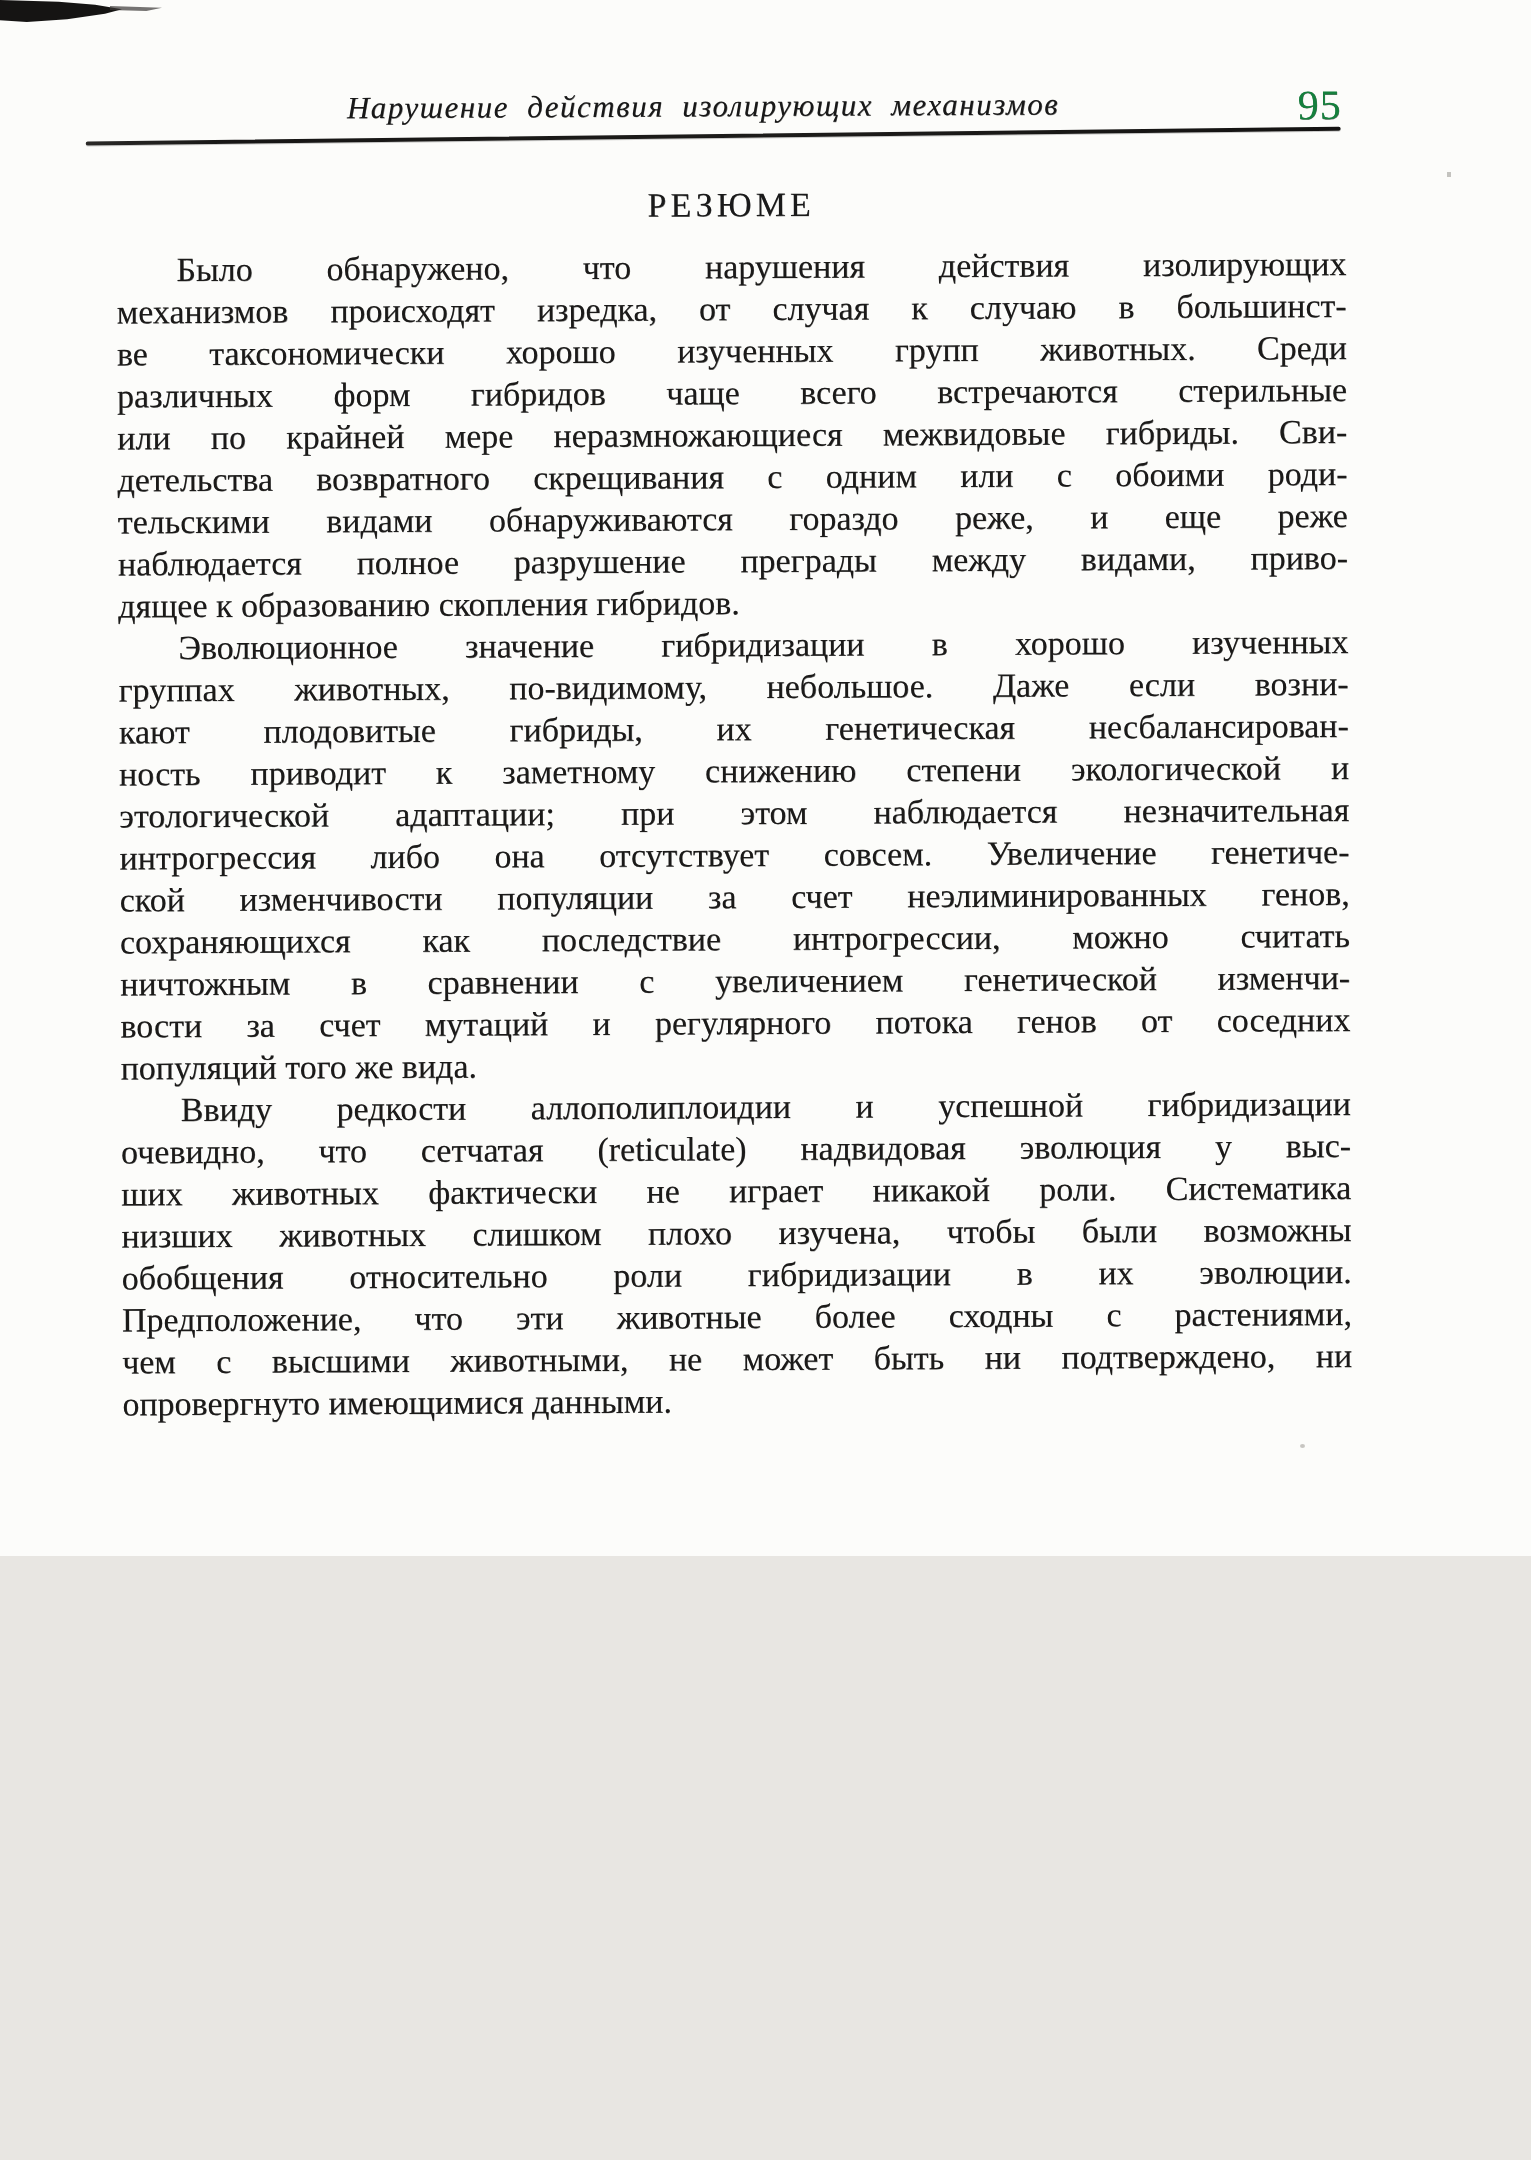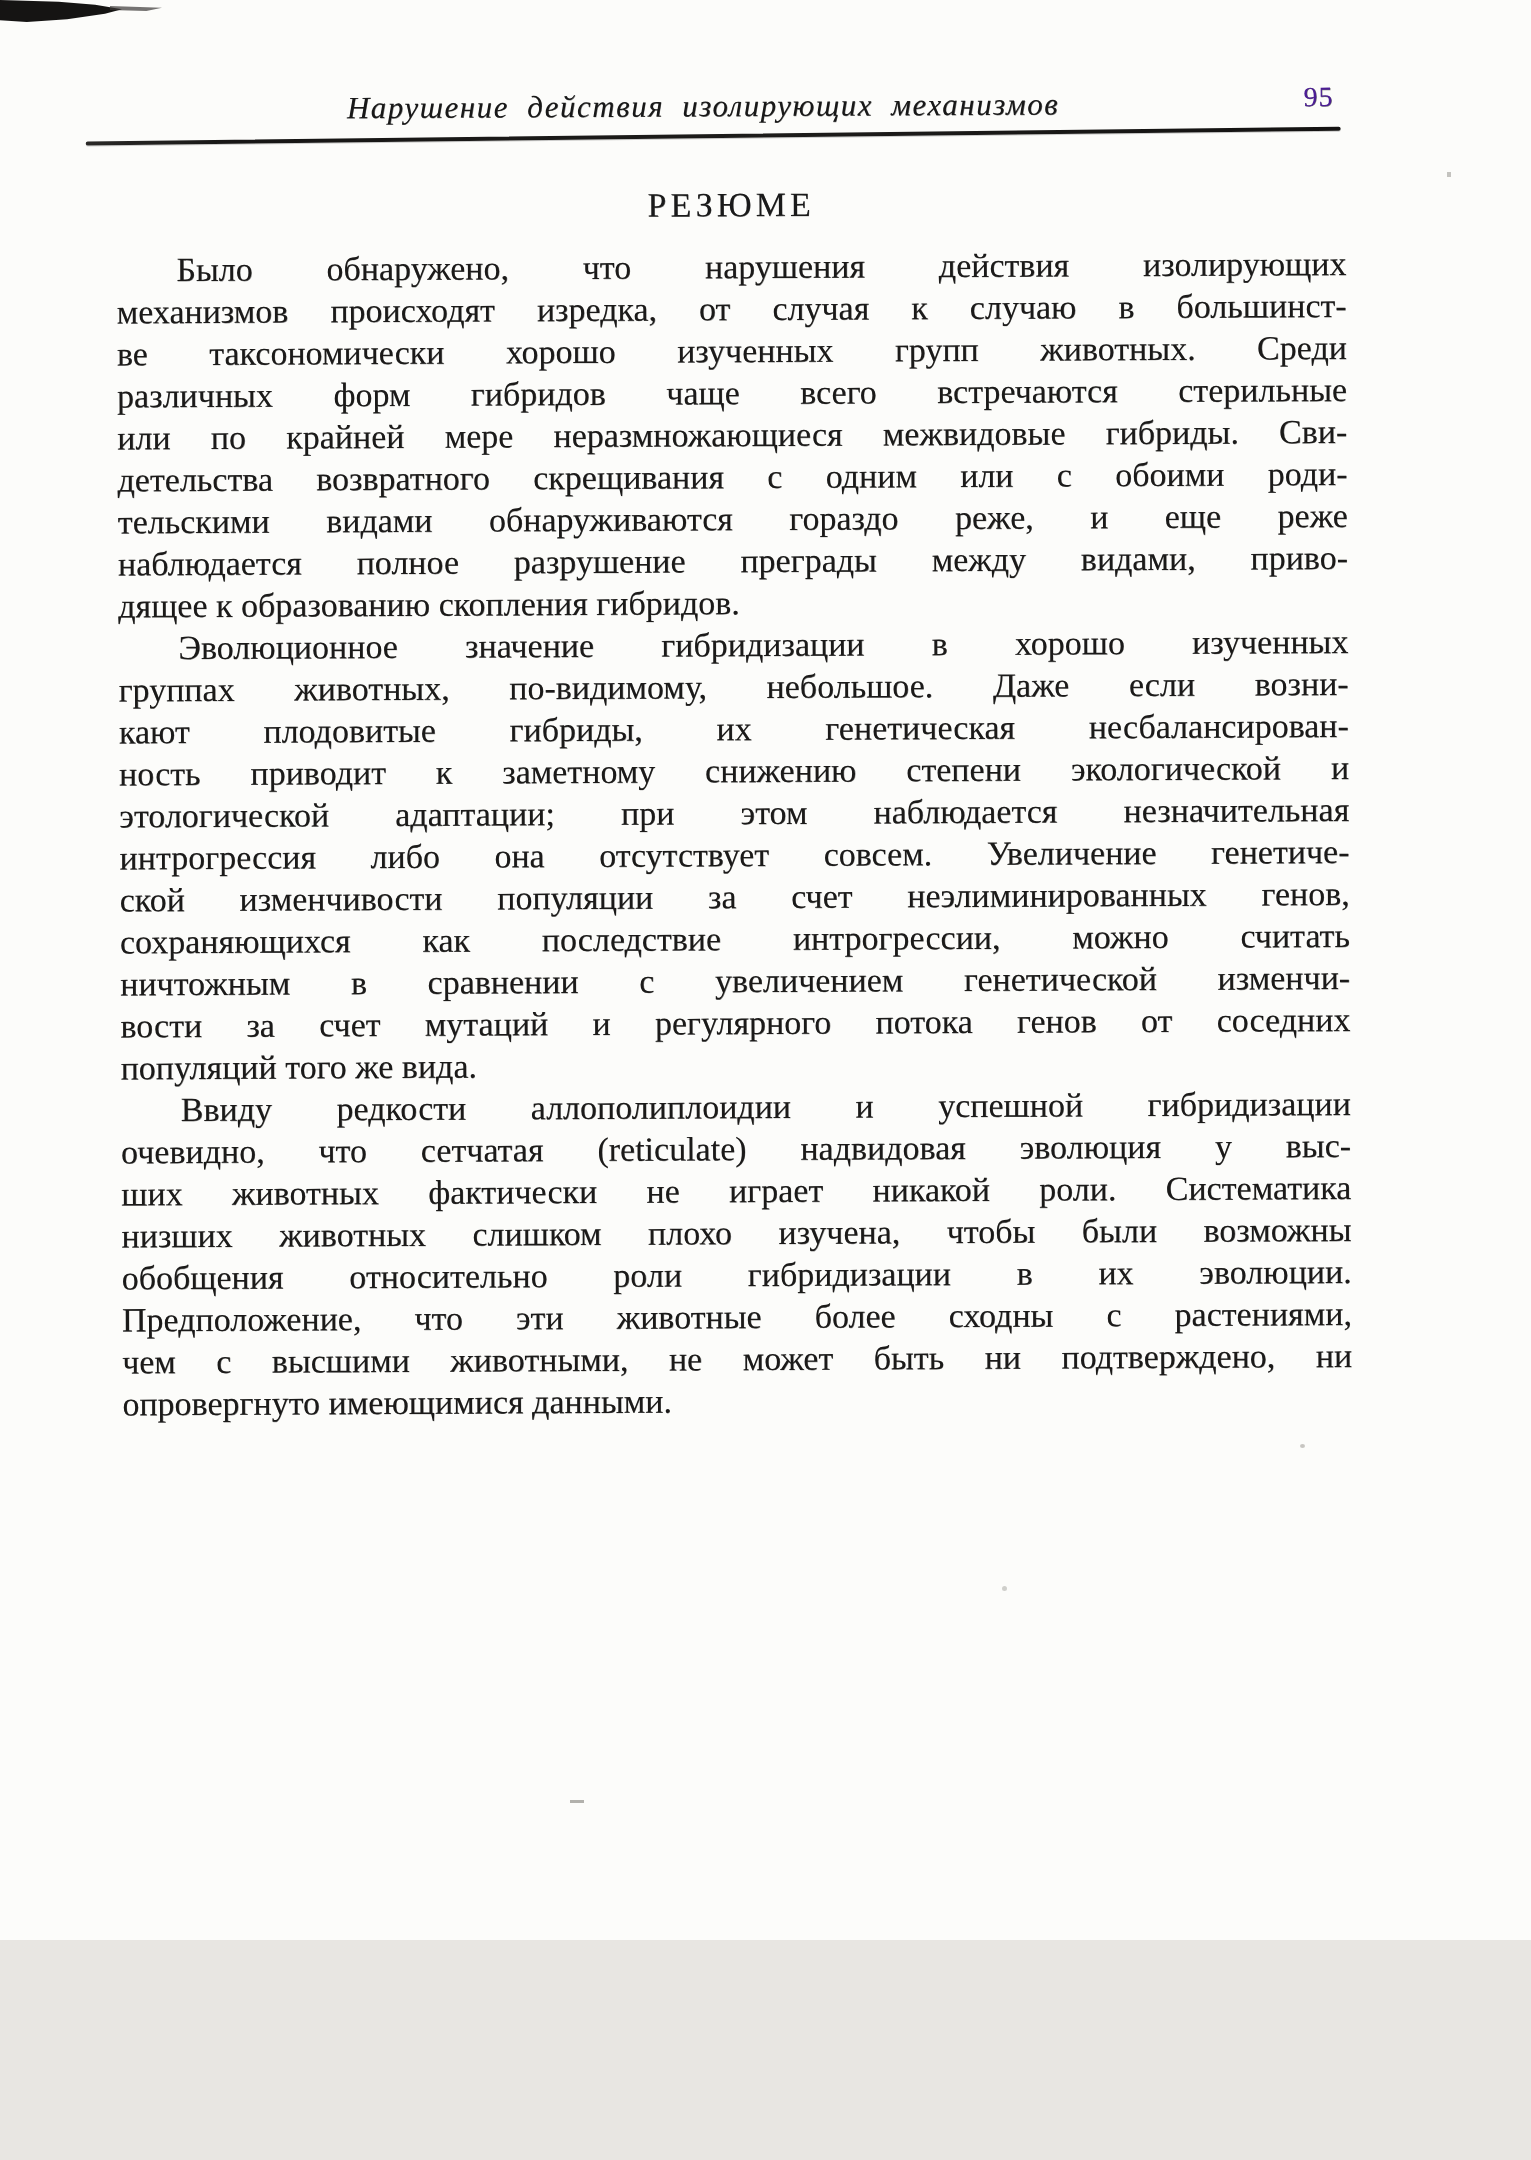--- a/index.html
+++ b/index.html
@@ -3,21 +3,21 @@
 <meta charset="utf-8">
 <style>
   html, body {
     margin: 0;
     padding: 0;
     background: #e8e6e2;
   }
   .page {
     position: relative;
     width: 1531px;
-    height: 1940px;
+    height: 1556px;
     background: #fcfcfa;
     overflow: hidden;
     font-family: "Liberation Serif", "DejaVu Serif", serif;
     color: #1b1b1b;
   }
   .tilt {
     position: absolute;
     left: 0; top: 0; right: 0; bottom: 0;
     transform: rotate(-0.3deg);
     transform-origin: 50% 0;
@@ -52,24 +52,24 @@
     padding-right: 55px;
     font-style: italic;
     font-size: 31px;
     letter-spacing: 1.5px;
     word-spacing: 9px;
     color: #181818;
     text-shadow: 0.4px 0.4px 0.5px rgba(25,25,25,.55);
   }
   .page-number {
     position: absolute;
-    right: 12px; top: -4px;
-    font-size: 28px;
+    right: 4px; top: -4px;
+    font-size: 42px;
     letter-spacing: 1px;
-    color: #4c1d95;
+    color: #15803d;
     text-shadow: 0.4px 0.4px 0.6px rgba(20,20,20,.6);
   }
   .header-rule {
     position: absolute;
     left: 85px; top: 138px;
     width: 1255px; height: 4px;
     background: linear-gradient(90deg, #2a2927 0%, #171615 12%, #1d1c1a 55%, #141312 100%);
     border-radius: 2px;
     transform: rotate(-0.38deg);
     transform-origin: left center;

